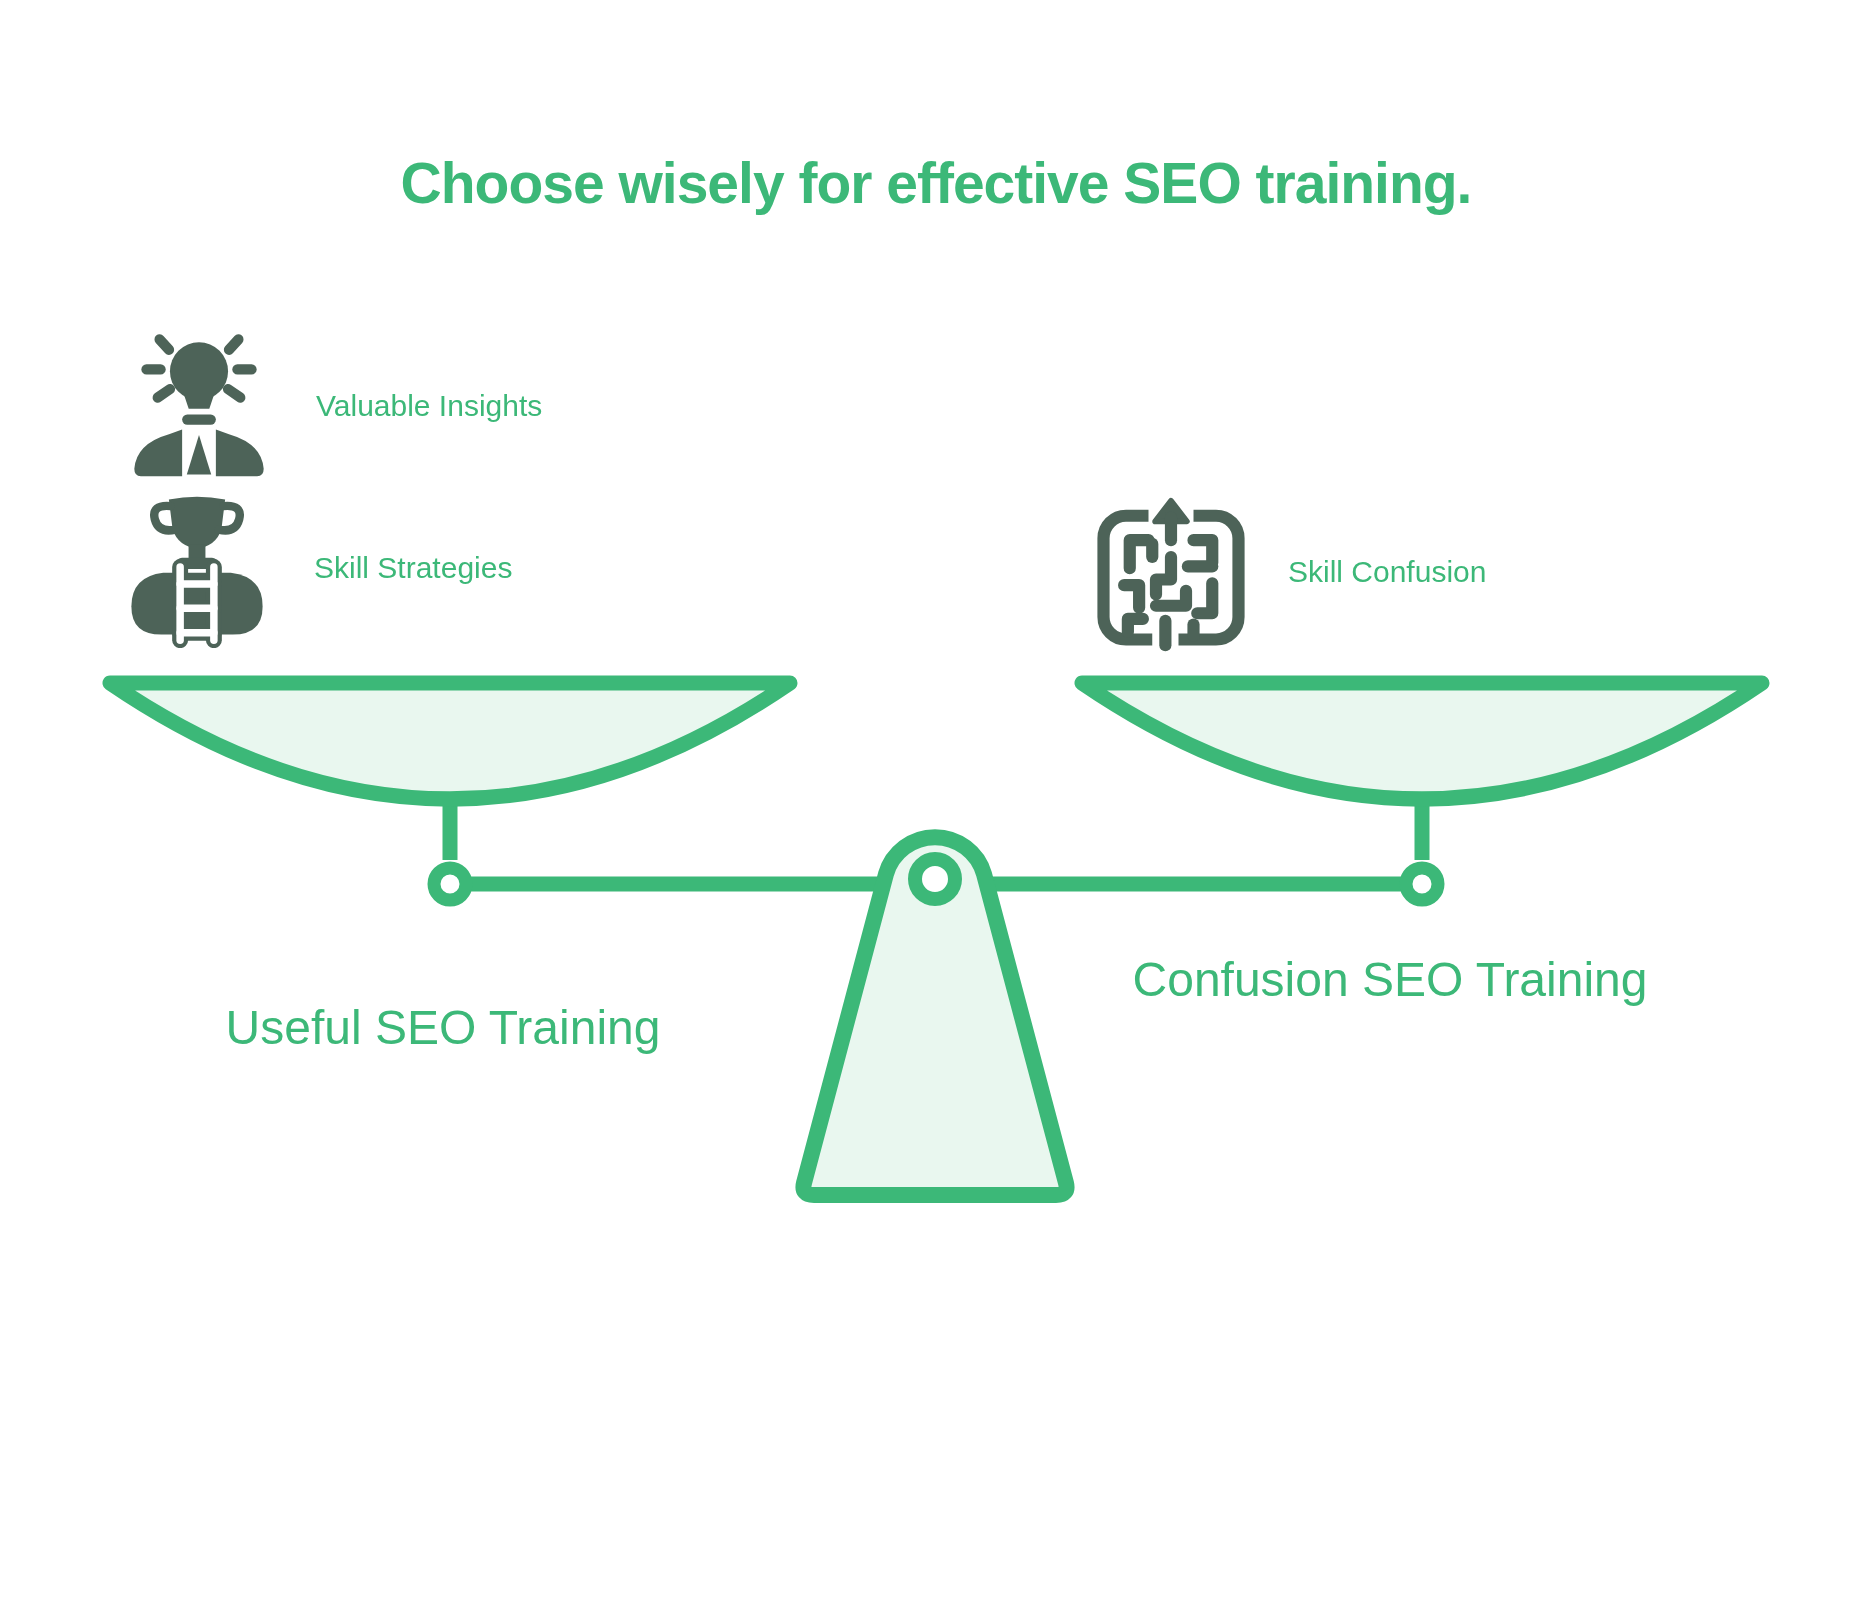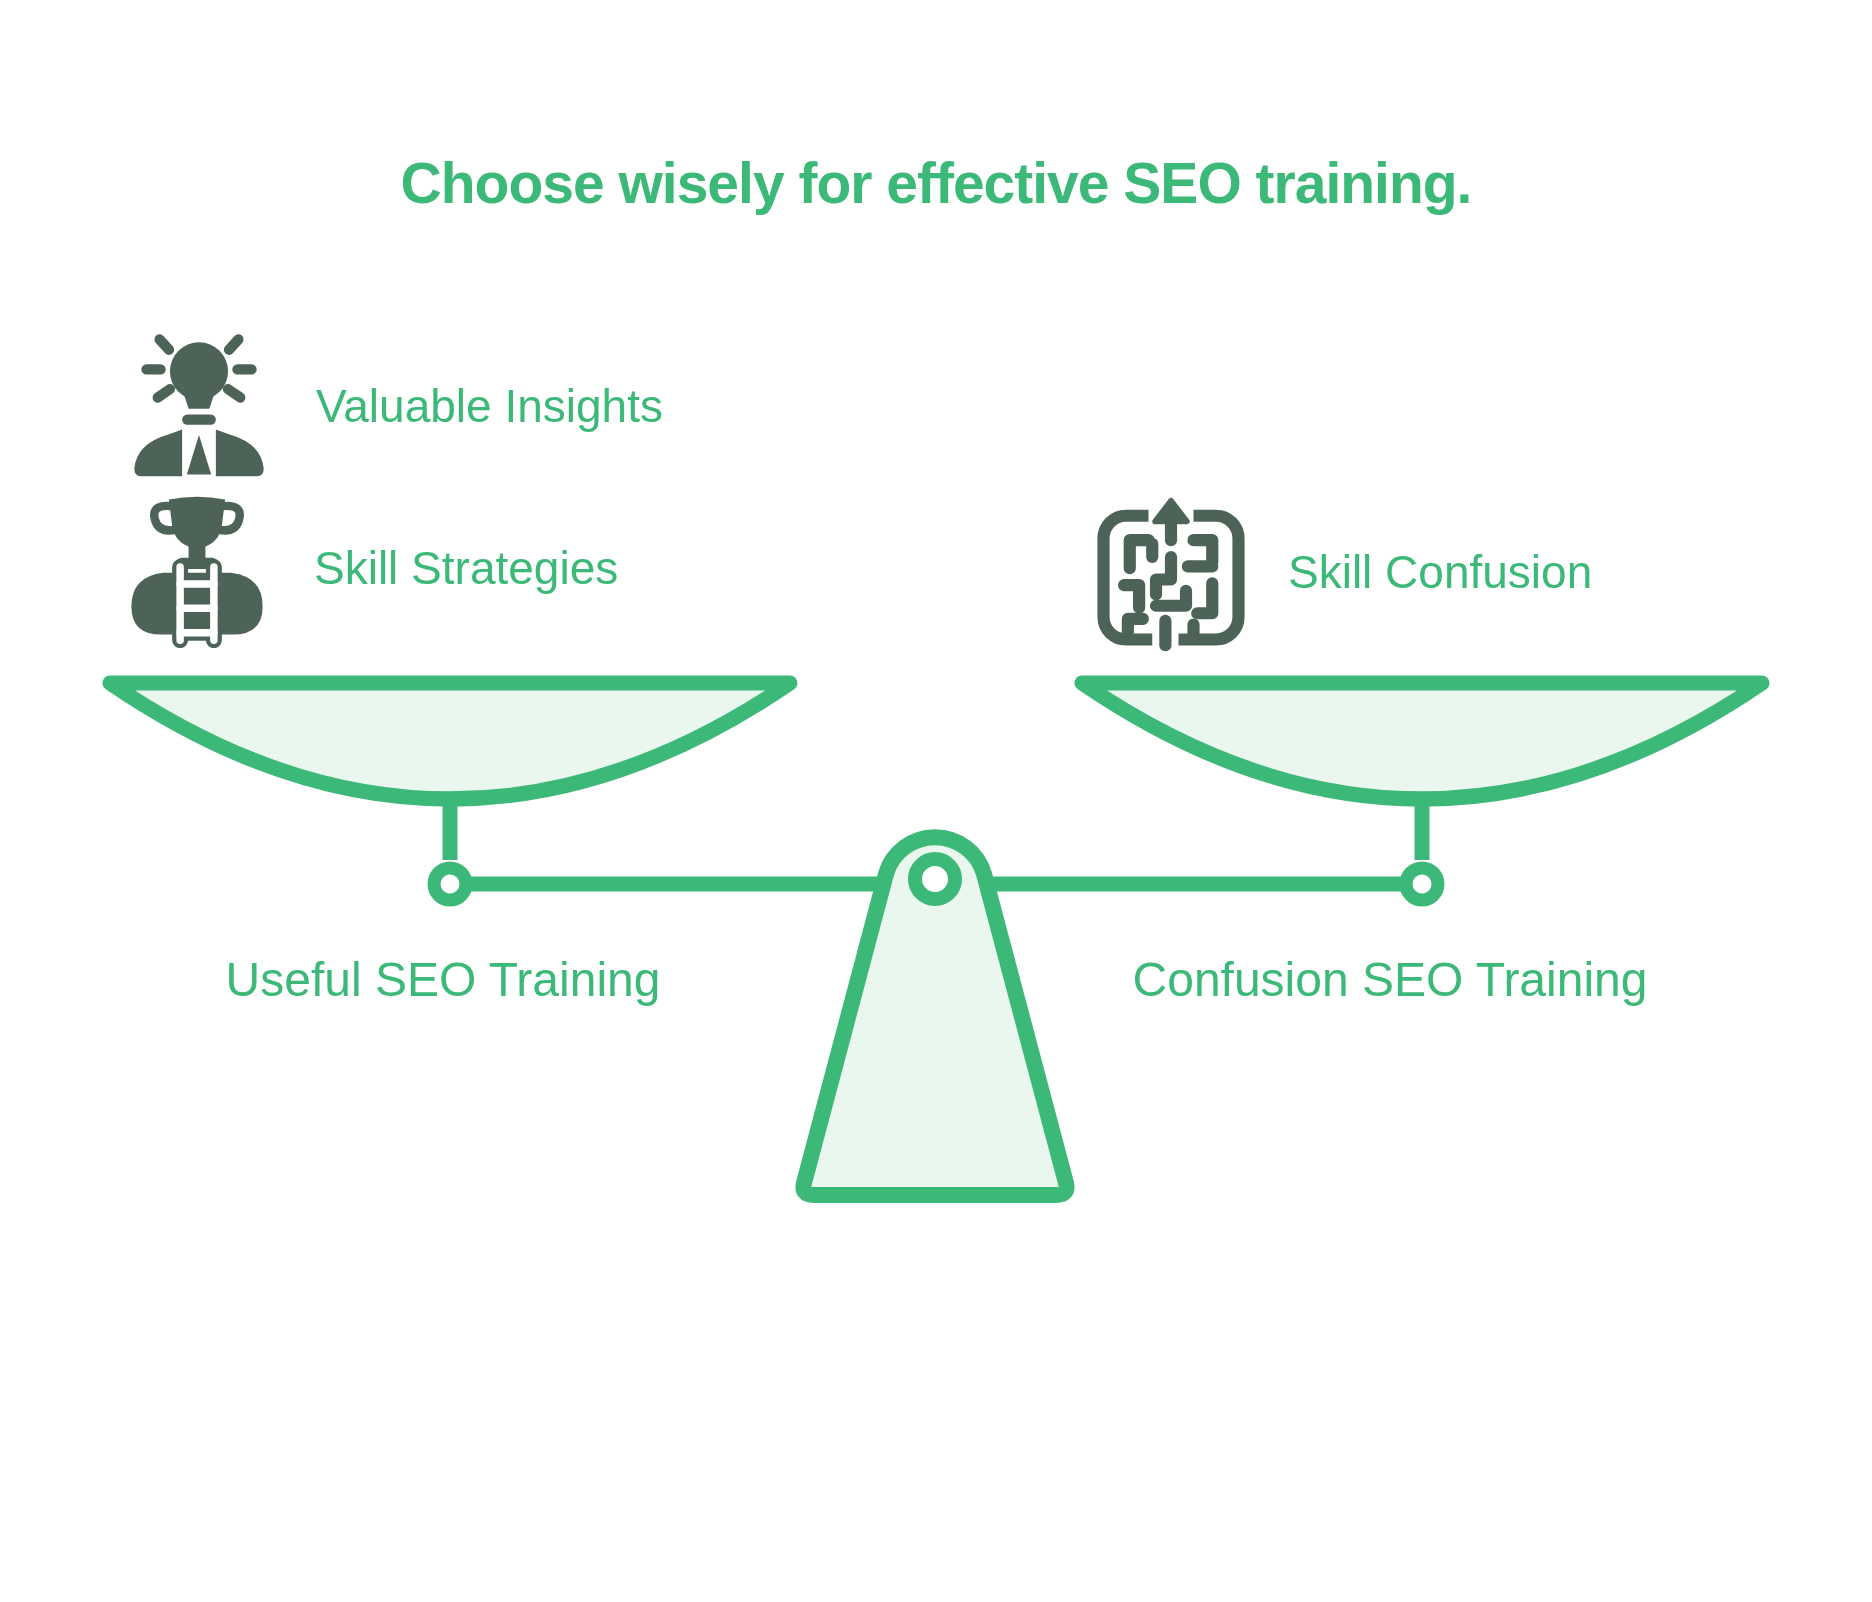--- a/index.html
+++ b/index.html
@@ -39,21 +39,21 @@
     width: 150px;
     height: 160px;
     display: flex;
     align-items: center;
     justify-content: center;
     color: var(--icon-dark);
     flex: 0 0 auto;
   }
   .feature-icon svg { width: 100%; height: 100%; }
   .feature-label {
-    font-size: 46px;
+    font-size: 30px;
     color: var(--accent);
     white-space: nowrap;
   }
   .pos-l1 { left: 124px; top: 326px; }
   .pos-l2 { left: 122px; top: 488px; }
   .pos-r1 { left: 1100px; top: 330px; }
   .pos-r2 { left: 1096px; top: 492px; }
   .scale-svg {
     position: absolute;
     left: 0; top: 0;
@@ -63,21 +63,21 @@
   .stroke-accent { stroke: var(--accent); }
   .fill-light { fill: var(--accent-light); }
   .pan-label {
     position: absolute;
     top: 952px;
     transform: translateX(-50%);
     font-size: 48px;
     color: var(--accent);
     white-space: nowrap;
   }
-  .pan-label-left  { left: 443px; }
+  .pan-label-left  { left: 443px; margin-top: 48px; }
   .pan-label-right { left: 1390px; }
 </style>
 </head>
 <body>
 
 <div class="canvas">
 
   <div class="title">Choose wisely for effective SEO training.</div>
 
   <div class="feature pos-l1">

